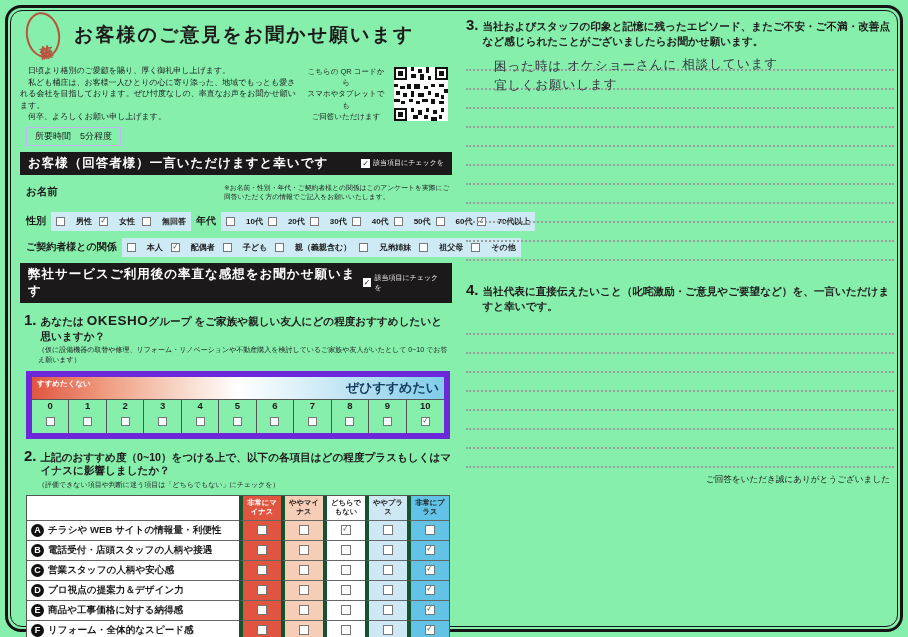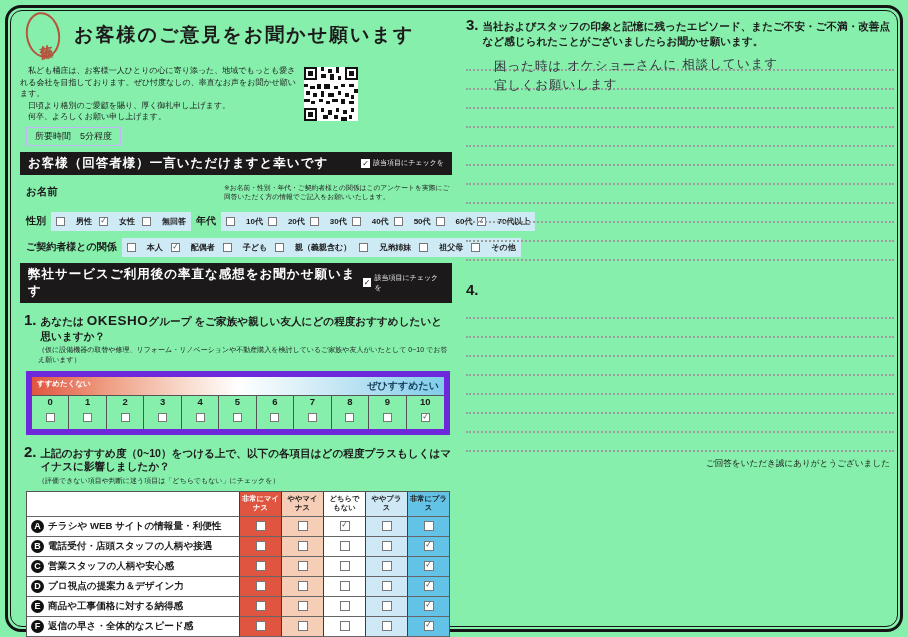--- a/index.html
+++ b/index.html
@@ -51,31 +51,31 @@
   .q-num { font-size:15px; font-weight:bold; }
   .q-txt { font-size:10.6px; font-weight:bold; line-height:1.3; }
   .brand { font-size:13.5px; font-weight:bold; letter-spacing:.5px; }
   .q-sub { font-size:7px; margin:2px 0 0 14px; color:#222; }
 
   
   .nps { margin:6px 0 0 6px; width:424px; border:6px solid #6d28d9; }
   .nps-grad { display:flex; justify-content:space-between; padding:2px 5px;
     background:linear-gradient(90deg,#e05540 0%,#ef9d82 18%,#f9ddd0 38%,#ffffff 50%,#e4f3fa 62%,#abdcf0 84%,#7fcdea 100%); }
   .nps-grad .nl { font-size:7.5px; font-weight:bold; color:#fff; }
-  .nps-grad .nr { font-size:10px; font-weight:bold; color:#123d5c; }
+  .nps-grad .nr { font-size:13px; font-weight:bold; color:#123d5c; }
   .nps-cells { display:grid; grid-template-columns:repeat(11,1fr); }
   .nps-cell { border-right:1px solid #555; border-top:1px solid #555; text-align:center; padding:1px 0 3px; }
   .nps-cell:last-child { border-right:none; }
   .nps-num { font-size:9.5px; font-weight:bold; line-height:1.1; }
   .nps-cell .cb { margin-top:1px; }
 
   
   .matrix { margin:5px 0 0 6px; width:424px; border:1.5px solid #555; display:grid;
             grid-template-columns:1fr 42px 42px 42px 42px 42px; }
-  .mx-cell { border-top:1px solid #666; border-left:1px solid #14532d; display:flex; align-items:center; justify-content:center; }
+  .mx-cell { border-top:1px solid #666; border-left:4px solid #14532d; display:flex; align-items:center; justify-content:center; }
   .mx-cell.first { border-left:none; }
   .mx-cell.toprow { border-top:none; }
   .mx-h { font-size:7.3px; font-weight:bold; text-align:center; line-height:1.2; padding:3px 2px; }
   .c1 { background:#e05540; } .c1h { color:#fff; }
   .c2 { background:#f6cdb6; }
   .c3 { background:#ffffff; }
   .c4 { background:#cfe8f5; }
   .c5 { background:#63c3e6; }
   .mx-lab { justify-content:flex-start; gap:4px; padding:3px 4px; background:#fff; }
   .mx-lab .lt { width:13px; height:13px; border-radius:50%; background:#111; color:#fff; font-size:9px; font-weight:bold;
@@ -100,23 +100,28 @@
 
   <div class="col-left">
 
     <div class="hdr-row">
       <div class="stamp">佐藤</div>
       <div class="title">お客様のご意見をお聞かせ願います</div>
     </div>
 
     <div class="intro-row">
       <div class="intro">
+        <p>日頃より格別のご愛顧を賜り、厚く御礼申し上げます。</p>
         <p>私ども桶庄は、お客様一人ひとりの心に寄り添った、地域でもっとも愛される会社を目指しております。ぜひ忖度なしの、率直なお声をお聞かせ願います。</p>
-        <p>日頃より格別のご愛顧を賜り、厚く御礼申し上げます。</p>
         <p>何卒、よろしくお願い申し上げます。</p>
+      </div>
+      <div class="qr-note">
+        <div>こちらの QR コードから</div>
+        <div>スマホやタブレットでも</div>
+        <div>ご回答いただけます</div>
       </div>
       <svg class="qr" viewBox="0 0 29 29" shape-rendering="crispEdges">
         <rect width="29" height="29" fill="#fff"></rect>
         <g fill="#111">
           <path d="M0 0h7v7H0zM22 0h7v7h-7zM0 22h7v7H0z" fill="none"></path>
           <rect x="0" y="0" width="7" height="7"></rect>
             <rect x="1" y="1" width="5" height="5" fill="#fff"></rect>
             <rect x="2" y="2" width="3" height="3"></rect>
           <rect x="22" y="0" width="7" height="7"></rect>
             <rect x="23" y="1" width="5" height="5" fill="#fff"></rect>
@@ -501,21 +506,21 @@
           </span>
         </div>
       <div class="mx-cell c5">
           <span class="cb">
             <span class="mk">✓</span>
           </span>
         </div>
 
       <div class="mx-cell mx-lab first">
           <span class="lt">F</span>
-          <span class="lb">返信の早さ・全体的なスピード感</span>
+          <span class="lb">リフォーム・全体的なスピード感</span>
         </div>
       <div class="mx-cell c1">
           <span class="cb">
             <span class="mk"></span>
           </span>
         </div>
       <div class="mx-cell c2">
           <span class="cb">
             <span class="mk"></span>
           </span>
@@ -592,20 +597,21 @@
       <div class="dotline"></div>
       <div class="dotline"></div>
       <div class="dotline"></div>
       <div class="dotline"></div>
       <div class="dotline"></div>
       <div class="dotline"></div>
     </div>
 
     <div class="q-head-r" style="margin-top:20px;">
       <span class="q-num">4.</span>
+      <span class="q-txt-r">当社代表に直接伝えたいこと（叱咤激励・ご意見やご要望など）を、一言いただけますと幸いです。</span>
     </div>
 
     <div class="answer">
       <div class="dotline"></div>
       <div class="dotline"></div>
       <div class="dotline"></div>
       <div class="dotline"></div>
       <div class="dotline"></div>
       <div class="dotline"></div>
       <div class="dotline"></div>

